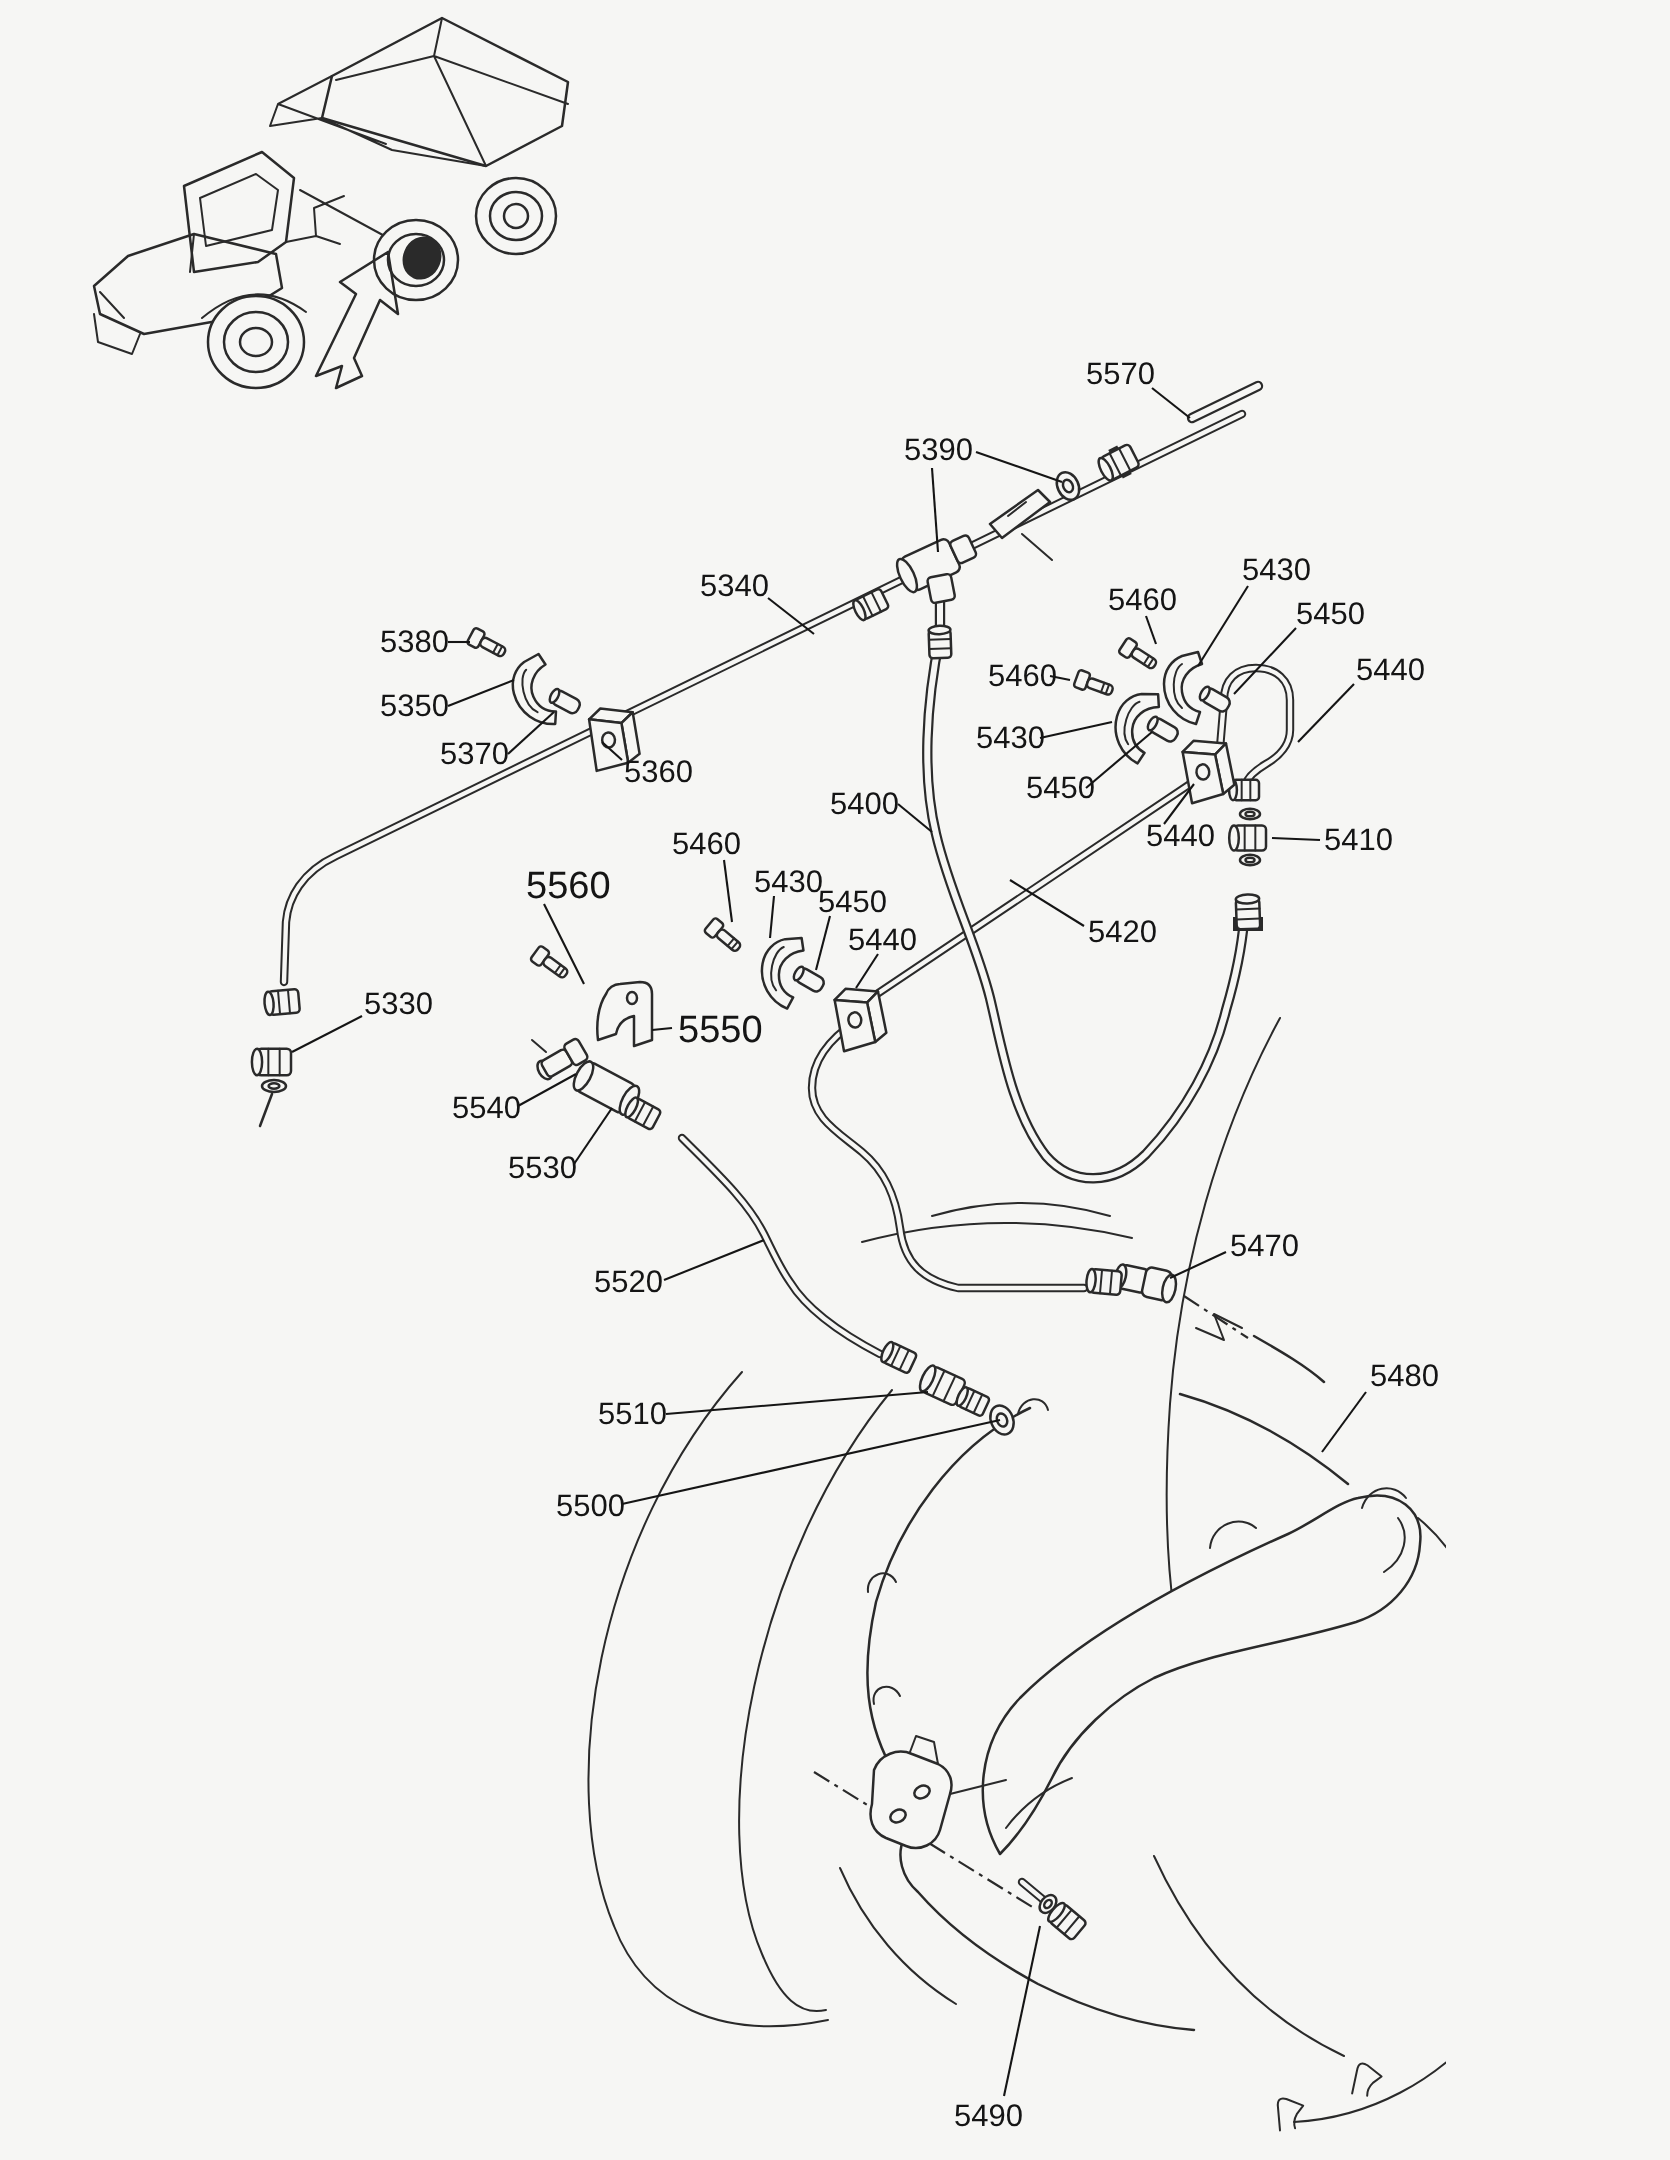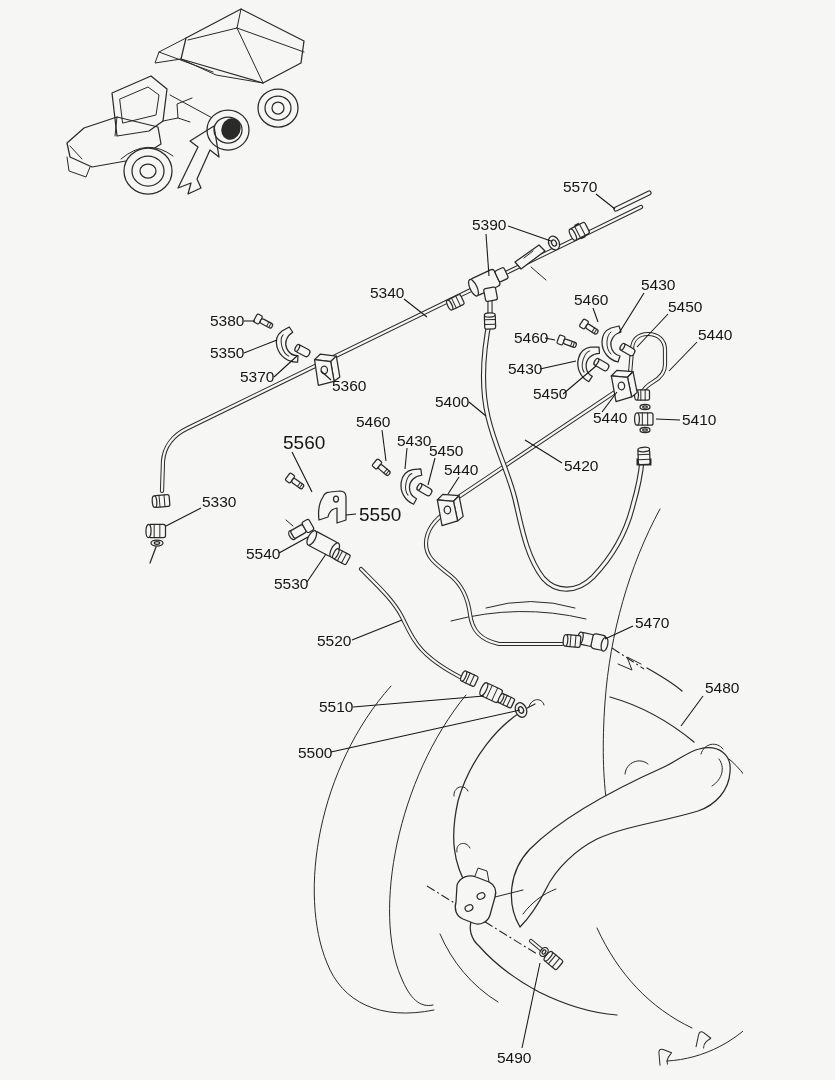--- a/index.html
+++ b/index.html
@@ -1,21 +1,21 @@
 <!DOCTYPE html>
 <html style="--bg: #f6f6f4; --line: #2a2a2a; --label: #151515;"><head>
 <meta charset="utf-8">
 <style>
   :root{
     --bg:#f6f6f4;
     --line:#2a2a2a;
     --label:#151515;
   }
   html,body{margin:0;padding:0;background:var(--bg);}
-  .stage{position:relative;width:723px;height:1080px;background:var(--bg);overflow:hidden;padding-left:20px;}
+  .stage{position:relative;width:723px;height:1080px;background:var(--bg);overflow:hidden;}
   svg{display:block;}
   .ln{fill:none;stroke:var(--line);stroke-width:1.25;stroke-linecap:round;stroke-linejoin:round;}
   .thin{stroke-width:1;}
   .tube-o{fill:none;stroke:var(--line);stroke-width:4.2;stroke-linecap:round;stroke-linejoin:round;}
   .tube-i{fill:none;stroke:var(--bg);stroke-width:2.2;stroke-linecap:round;stroke-linejoin:round;}
   .hose-o{fill:none;stroke:var(--line);stroke-width:5.2;stroke-linecap:round;stroke-linejoin:round;}
   .hose-i{fill:none;stroke:var(--bg);stroke-width:3;stroke-linecap:round;stroke-linejoin:round;}
   .part{fill:var(--bg);stroke:var(--line);stroke-width:1.25;stroke-linejoin:round;}
   .dark{fill:var(--line);stroke:none;}
   .dashdot{fill:none;stroke:var(--line);stroke-width:1.1;stroke-dasharray:9 3 2 3;}

